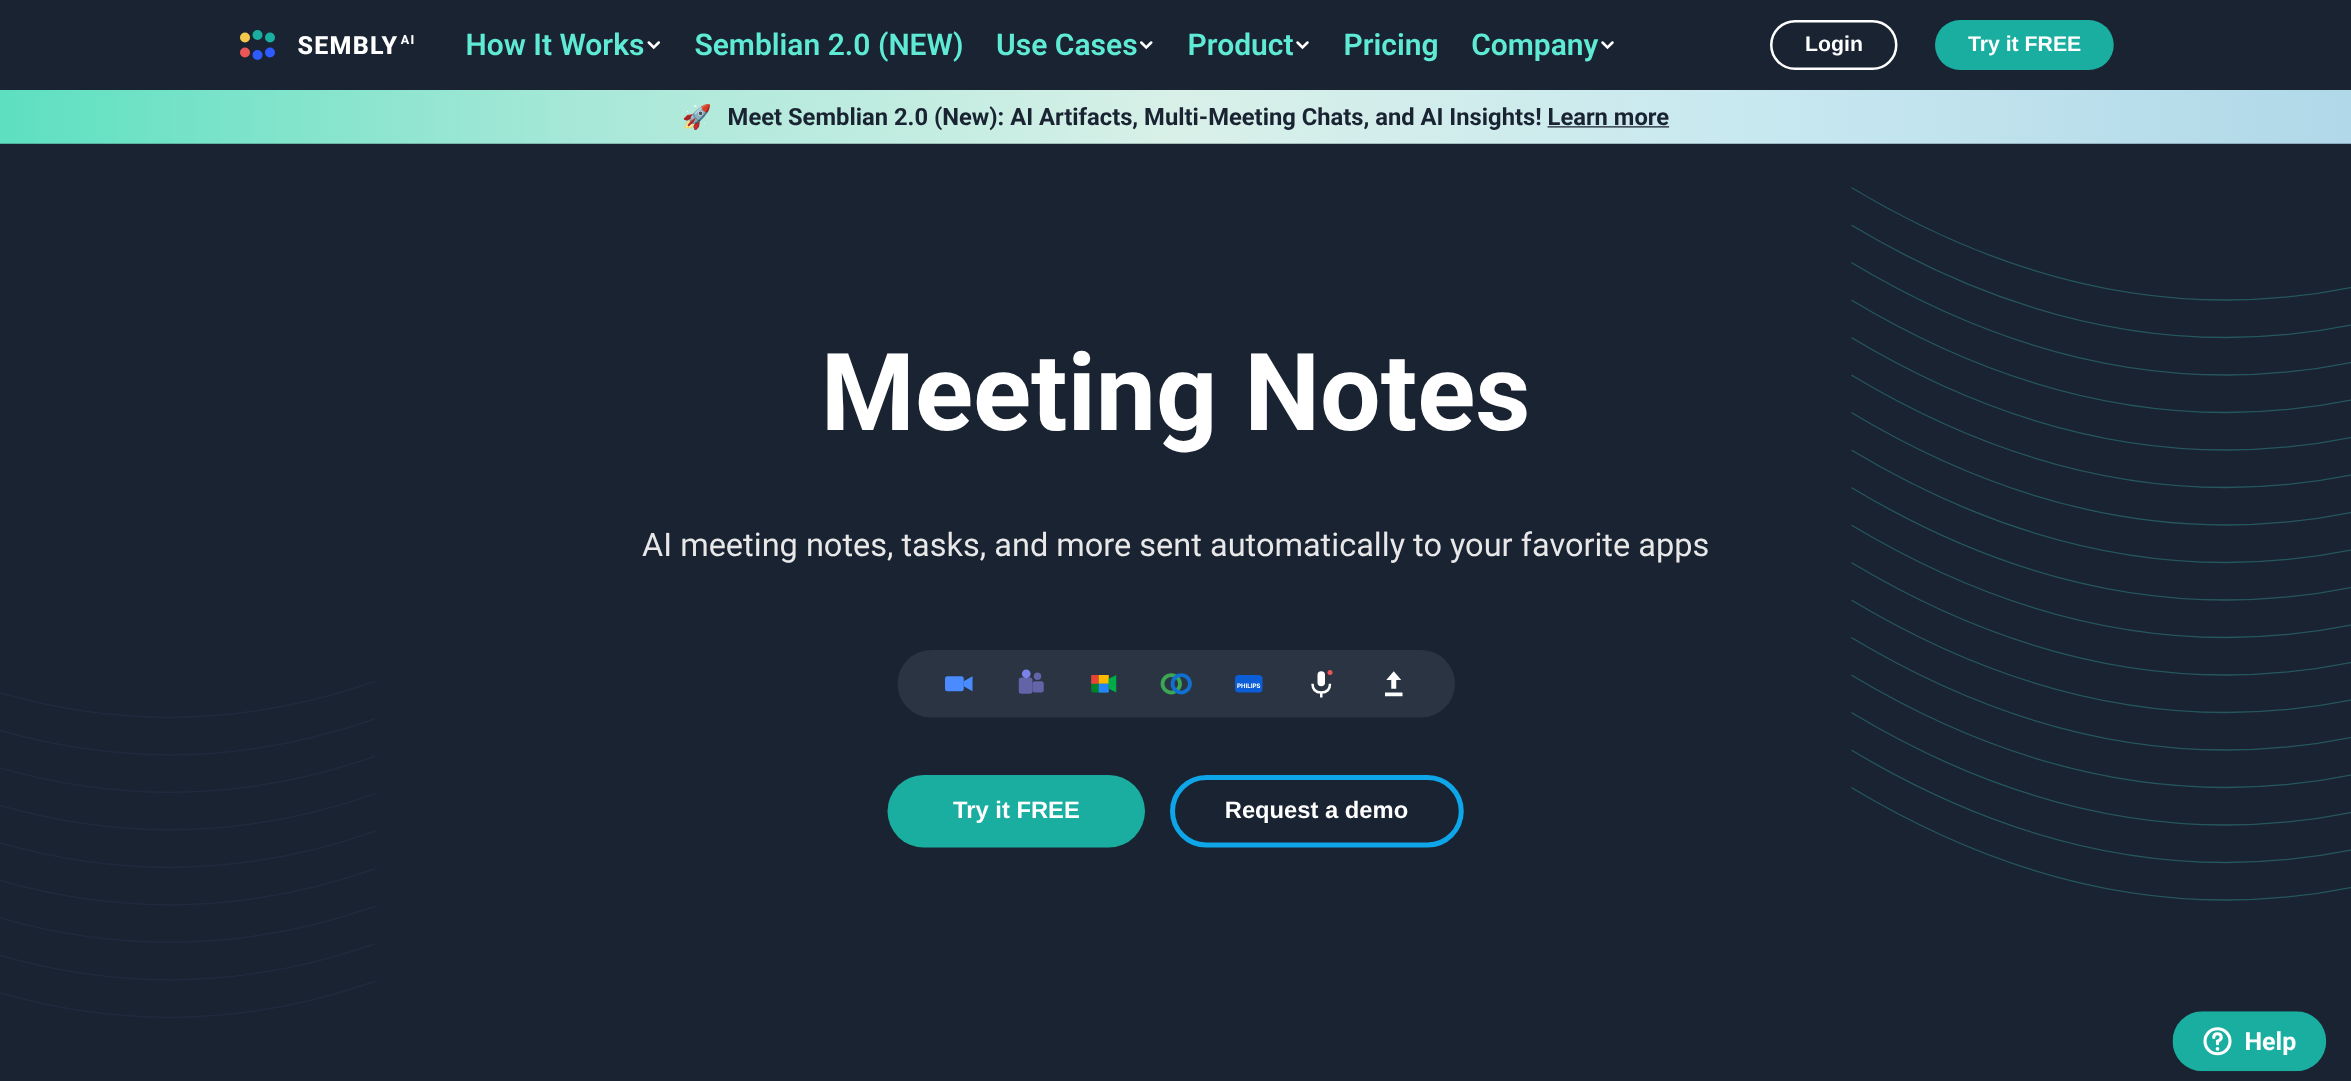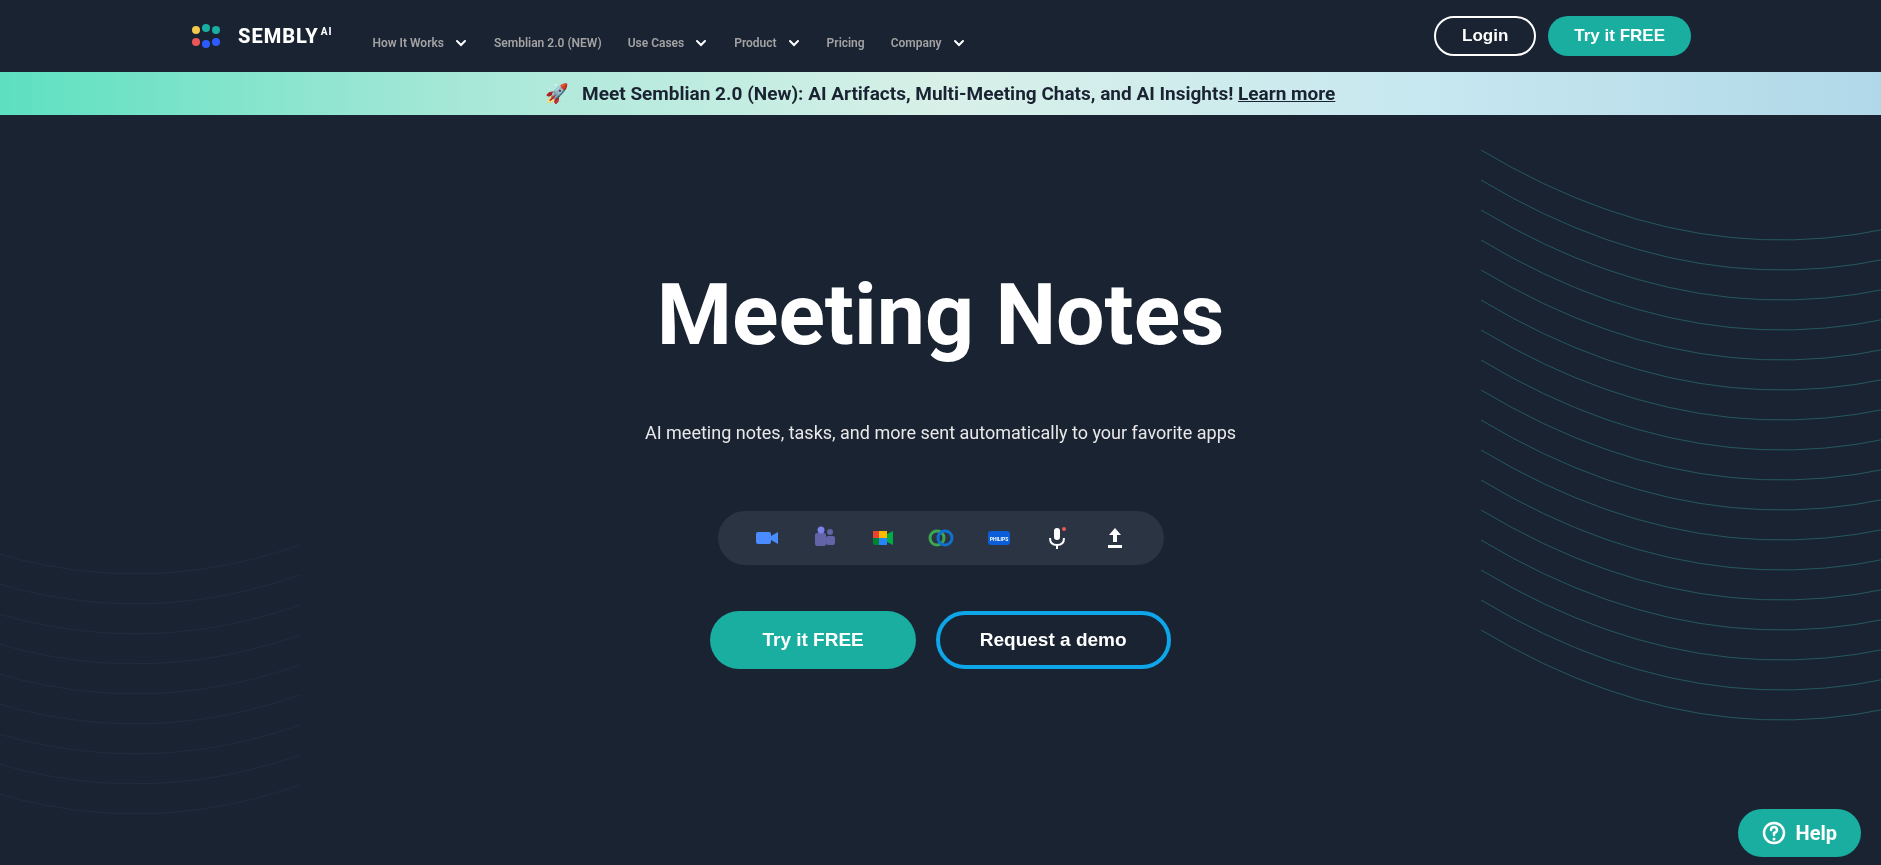--- a/index.html
+++ b/index.html
@@ -18,22 +18,22 @@
   align-items: center;
   justify-content: space-between;
   padding: 16px 190px;
   height: 72px;
 }
 .header-left { display: flex; align-items: flex-end; gap: 40px; }
 .logo { display: flex; align-items: center; gap: 8px; cursor: pointer; }
 .logo-text { font-weight: 800; font-size: 20px; letter-spacing: 1px; color: #fff; }
 .logo-ai { font-size: 10px; vertical-align: super; margin-left: 2px; }
 .nav { display: flex; gap: 26px; align-items: center; }
-.nav-item { color: #a3a3a3; font-weight: 600; font-size: 12px; cursor: pointer; display: flex; align-items: center; gap: 10px; white-space: nowrap; }
-.header-right { display: flex; align-items: center; gap: 12px; }
+.nav-item { color: #5eead4; font-weight: 600; font-size: 24px; cursor: pointer; display: flex; align-items: center; gap: 0; white-space: nowrap; }
+.header-right { display: flex; align-items: center; gap: 30px; }
 .btn-login { border: 2px solid #fff; border-radius: 22px; padding: 8px 26px; color: #fff; font-weight: 600; font-size: 17px; background: transparent; cursor: pointer; }
 .btn-cta { background: #1aaea0; border: none; border-radius: 22px; padding: 10px 26px; color: #fff; font-weight: 700; font-size: 17px; cursor: pointer; }
 .banner {
   background: linear-gradient(90deg, #5de0c0 0%, #a8e8d8 25%, #d8f0e8 50%, #c8e8f0 75%, #b0d8e8 100%);
   color: #1a2332;
   text-align: center;
   padding: 10px;
   font-size: 19px;
   font-weight: 700;
 }
@@ -45,21 +45,21 @@
   position: relative;
   margin-top: 24px;
 }
 .hero h1 {
   font-size: 86px;
   font-weight: 700;
   line-height: 1.08;
   margin-bottom: 60px;
 }
 .hero .subtitle {
-  font-size: 18px;
+  font-size: 26px;
   font-weight: 400;
   color: #e8e8e8;
 }
 .integrations {
   margin-top: 68px;
   display: inline-flex;
   align-items: center;
   gap: 32px;
   background: #2a3442;
   padding: 14px 36px;

